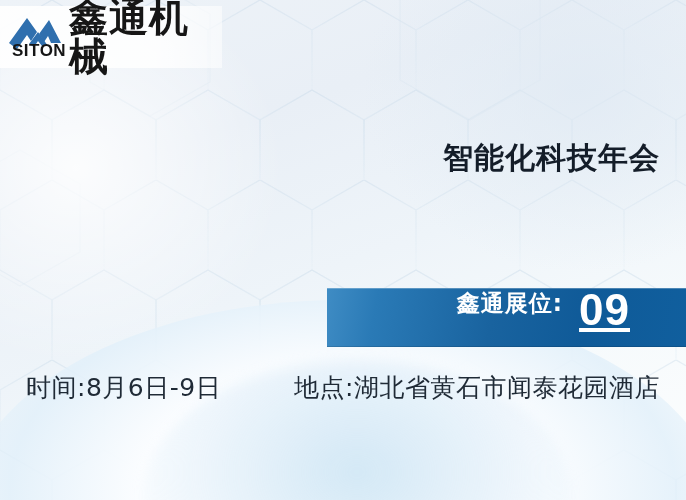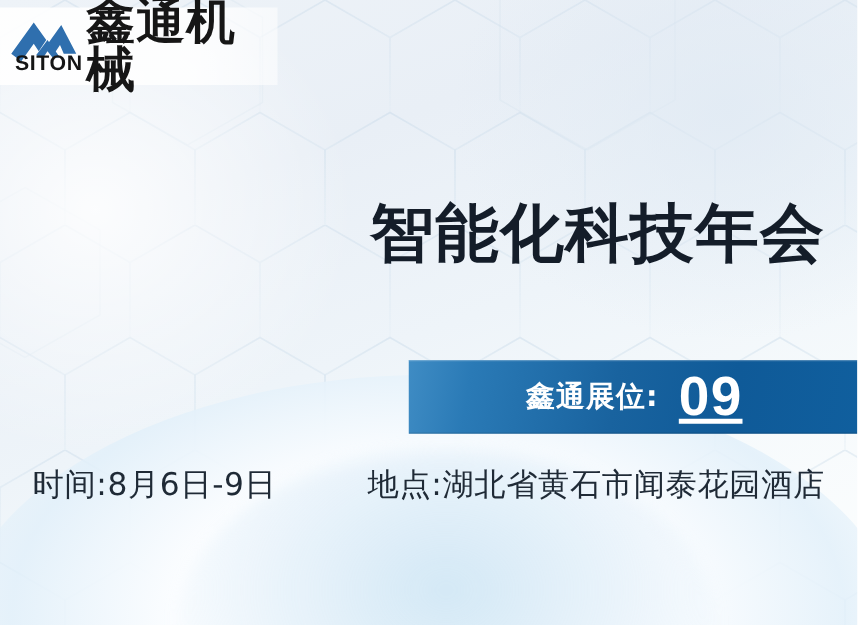--- a/index.html
+++ b/index.html
@@ -108,43 +108,43 @@
     line-height: 1.18;
     background: linear-gradient(90deg, #0f4c75 0%, #155d86 24%, #1a7ba8 52%, #2e9ec4 76%, #3fb3d2 100%);
     -webkit-background-clip: text;
     background-clip: text;
     color: transparent;
     -webkit-text-fill-color: transparent;
     font-family: "DejaVu Sans", "Liberation Sans", sans-serif;
     white-space: nowrap;
   }
   .headline-line2 {
-    font-size: 51px;
+    font-size: 30px;
     font-weight: bold;
     letter-spacing: 1px;
     line-height: 1.2;
     color: #141d29;
-    margin-top: 18px;
-    font-family: Liberation Serif, serif;
+    margin-top: 2px;
+    font-family: Liberation Mono, monospace;
     white-space: nowrap;
   }
 
   
   .booth-banner {
     position: absolute;
     left: 327px;
     top: 288px;
     right: 0;
     height: 59px;
     background: linear-gradient(100deg, #3f8cc4 0%, #2a7ab6 14%, #19639f 46%, #0f5a98 72%, #105f9e 100%);
     box-shadow: inset 0 1px 0 rgba(255,255,255,0.25), inset 0 -1px 0 rgba(0,0,0,0.12);
     display: flex;
-    align-items: center;
+    align-items: flex-start;
     justify-content: flex-end;
-    padding-right: 92px;
+    padding-right: 56px;
     box-sizing: border-box;
   }
   .booth-label {
     font-size: 23px;
     font-weight: bold;
     color: #ffffff;
     letter-spacing: 1px;
     font-family: "DejaVu Sans", "Liberation Sans", sans-serif;
   }
   .booth-number {

